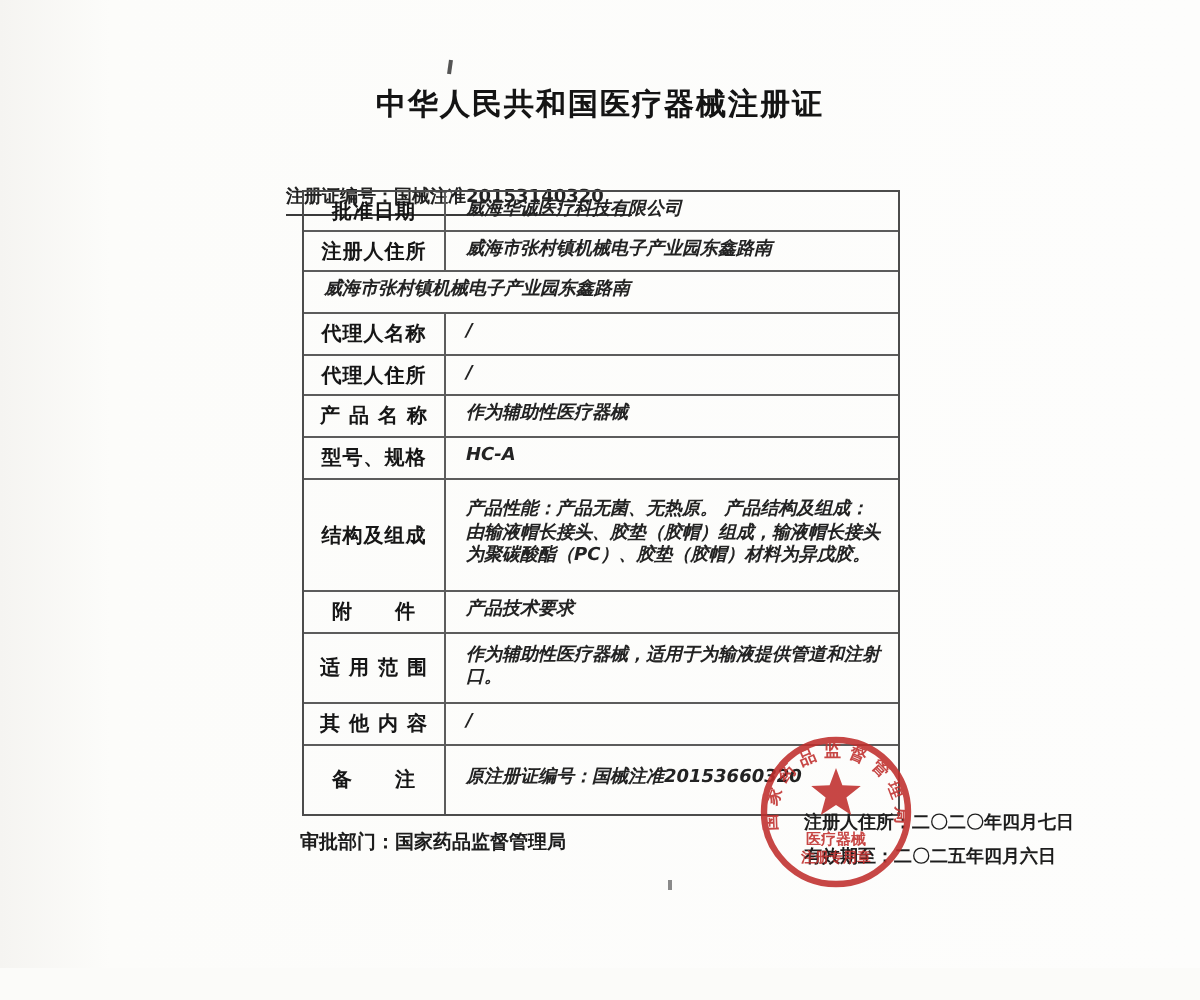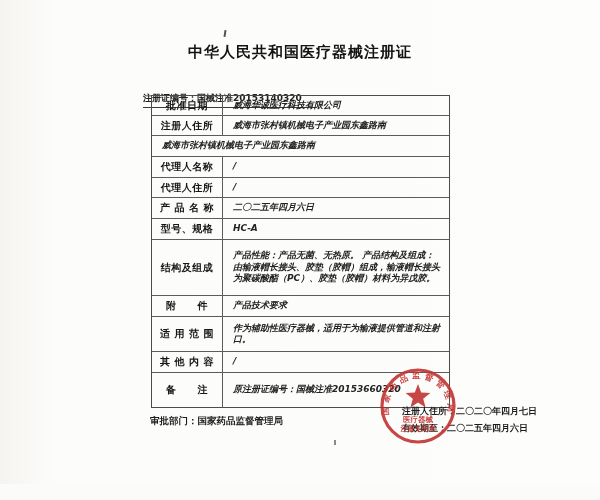--- a/index.html
+++ b/index.html
@@ -97,21 +97,21 @@
     <div class="row" style="height:21px">
       <div class="cell label">代理人名称</div>
       <div class="cell value">/</div>
     </div>
     <div class="row" style="height:20px">
       <div class="cell label">代理人住所</div>
       <div class="cell value">/</div>
     </div>
     <div class="row" style="height:21px">
       <div class="cell label">产 品 名 称</div>
-      <div class="cell value">二〇二五年四月六日</div>
+      <div class="cell value">作为辅助性医疗器械</div>
     </div>
     <div class="row" style="height:21px">
       <div class="cell label">型号、规格</div>
       <div class="cell value">HC-A</div>
     </div>
     <div class="row" style="height:56px">
       <div class="cell label">结构及组成</div>
       <div class="cell value">产品性能：产品无菌、无热原。 产品结构及组成：由输液帽长接头、胶垫（胶帽）组成，输液帽长接头为聚碳酸酯（PC）、胶垫（胶帽）材料为异戊胶。</div>
     </div>
     <div class="row" style="height:21px">

